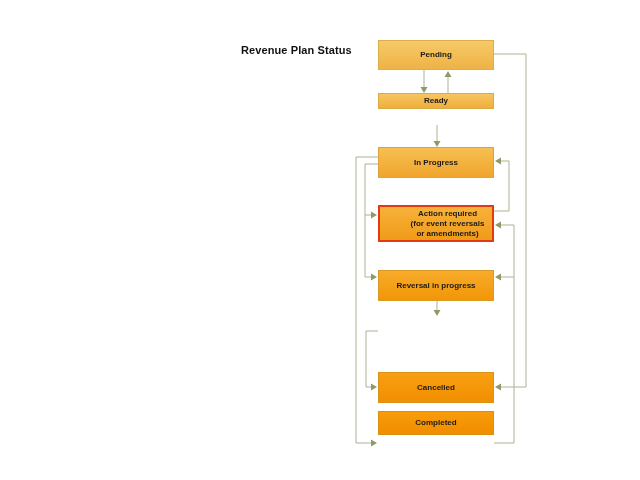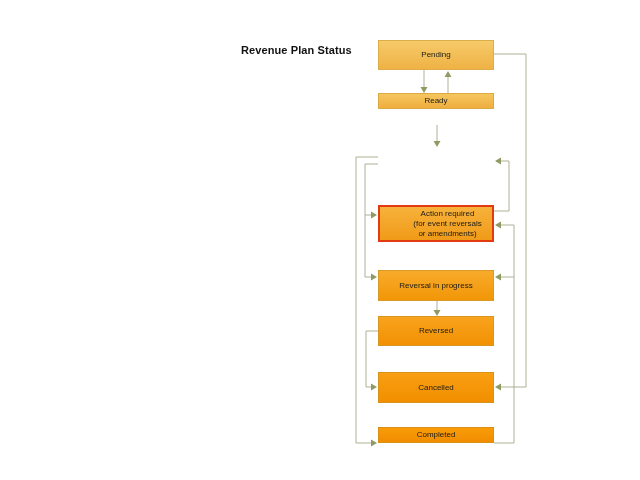--- a/index.html
+++ b/index.html
@@ -39,21 +39,21 @@
     position:absolute;
     left:378px;
     width:116px;
     box-sizing:border-box;
     border:1px solid #d9a43c;
     display:flex;
     align-items:center;
     justify-content:center;
     text-align:center;
     font-size:8px;
-    font-weight:normal;
+    font-weight:bold;
     color:#1c1b17;
     line-height:1.25;
     white-space:pre-line;
   }
   .node.highlight{
     border:2px solid #e23b14;
   }
 </style>
 </head>
 <body>
@@ -92,21 +92,21 @@
 
     <path d="M378,331 H366 V387 H371" style="stroke: rgb(174, 177, 148);"></path>
     <polygon points="377,387 371,383.5 371,390.5" style="fill: rgb(142, 155, 99);"></polygon>
 
     <path d="M437,292 V310" style="stroke: rgb(174, 177, 148);"></path>
     <polygon points="437,316 433.5,310 440.5,310" style="fill: rgb(142, 155, 99);"></polygon>
   </svg>
 
   <div class="node" style="top: 40px; height: 30px; background: linear-gradient(rgb(246, 202, 105), rgb(239, 178, 69)); border-color: rgb(220, 174, 73); color: rgb(28, 27, 23);">Pending</div>
   <div class="node" style="top: 93px; height: 16px; background: linear-gradient(rgb(246, 198, 96), rgb(239, 174, 62)); border-color: rgb(220, 170, 68); color: rgb(28, 27, 23);">Ready</div>
+  <div class="node" style="top: 147px; height: 31px; background: linear-gradient(rgb(246, 191, 81), rgb(240, 165, 45)); border-color: rgb(219, 163, 60); color: rgb(28, 27, 23);">In Progress</div>
   <div class="node highlight" style="top: 205px; height: 37px; background: linear-gradient(rgb(247, 178, 59), rgb(240, 154, 24)); border-color: rgb(226, 59, 20); color: rgb(28, 27, 23); padding-left: 23px;">Action required
 (for event reversals
 or amendments)</div>
   <div class="node" style="top: 270px; height: 31px; background: linear-gradient(rgb(248, 171, 43), rgb(242, 150, 7)); border-color: rgb(217, 155, 38); color: rgb(28, 27, 23);">Reversal in progress</div>
-  <div class="node" style="top: 316px; height: 30px; background: linear-gradient(rgb(249, 163, 29), rgb(241, 145, 3)); border-color: rgb(217, 150, 32); color: rgb(28, 27, 23);">Reversed</div>
   <div class="node" style="top: 372px; height: 31px; background: linear-gradient(rgb(249, 159, 18), rgb(241, 143, 0)); border-color: rgb(217, 147, 26); color: rgb(28, 27, 23);">Cancelled</div>
-  <div class="node" style="top: 427px; height: 16px; background: linear-gradient(rgb(249, 156, 8), rgb(240, 141, 0)); border-color: rgb(217, 144, 20); color: rgb(28, 27, 23);">Completed</div>
+  <div class="node" style="top: 411px; height: 24px; background: linear-gradient(rgb(249, 156, 8), rgb(240, 141, 0)); border-color: rgb(217, 144, 20); color: rgb(28, 27, 23);">Completed</div>
 
 </div>
 
 </body></html>

